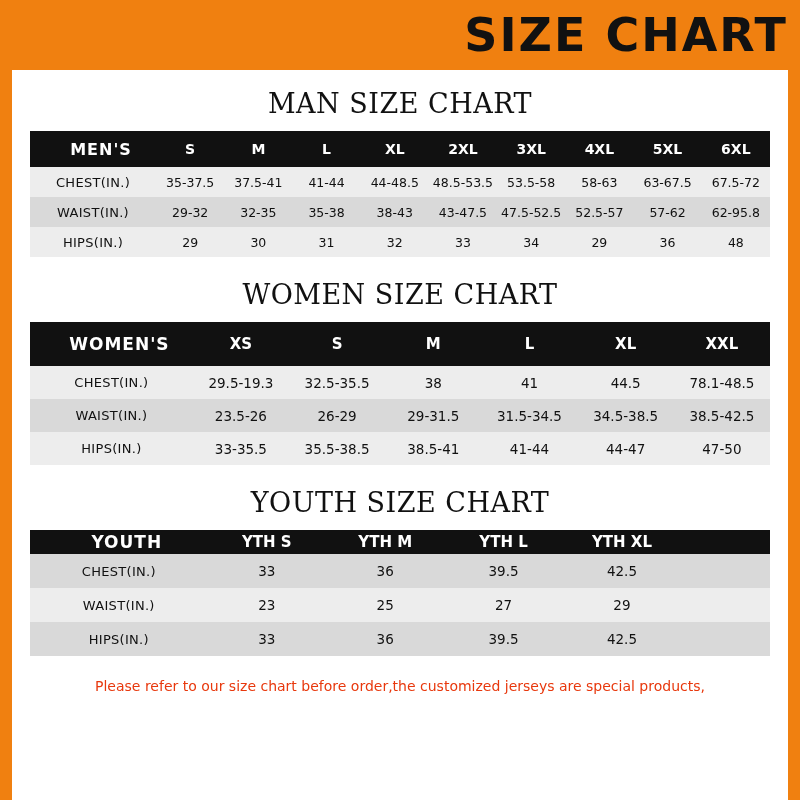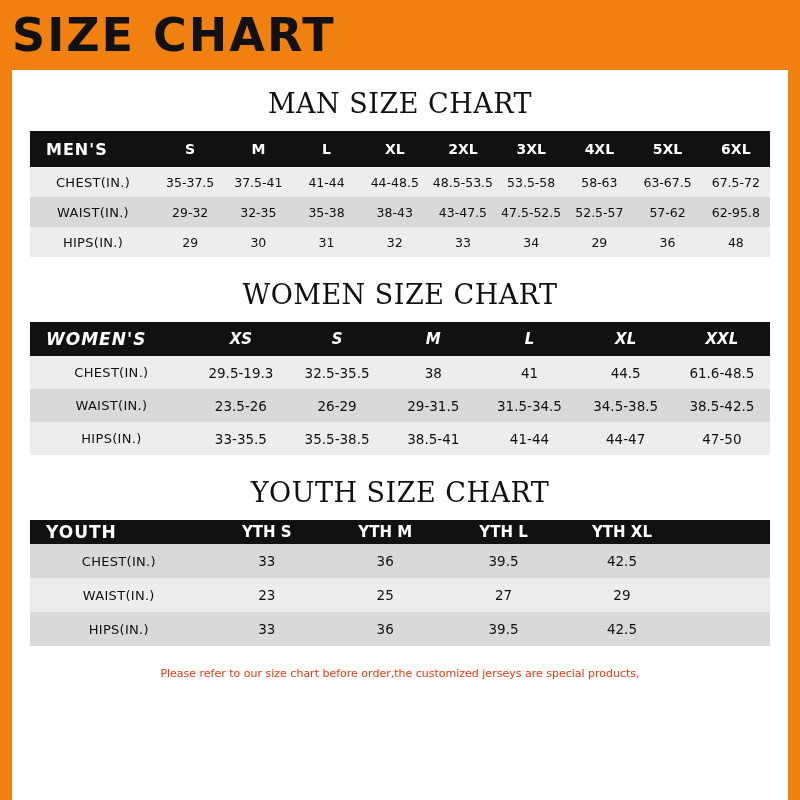--- a/index.html
+++ b/index.html
@@ -20,21 +20,21 @@
     box-sizing: border-box;
     border-left: 12px solid #f08010;
     border-right: 12px solid #f08010;
     background: #ffffff;
   }
   .header {
     height: 70px;
     background: #f08010;
     display: flex;
     align-items: center;
-    justify-content: flex-start;
+    justify-content: flex-end;
   }
   .header-title {
     font-family: "DejaVu Sans", sans-serif;
     font-weight: bold;
     font-size: 46px;
     letter-spacing: 2px;
     color: #111111;
     line-height: 1;
   }
   .content {
@@ -67,49 +67,49 @@
     vertical-align: middle;
   }
   table.size thead th {
     background: #111111;
     color: #ffffff;
     font-weight: bold;
     font-size: 14px;
     height: 36px;
   }
   table.size thead th.label {
-    text-align: left;
+    text-align: center;
     padding-left: 16px;
     font-size: 16px;
     letter-spacing: 1px;
     margin-left: 16px;
   }
   table.size tbody td.label {
     text-align: center;
     font-size: 13px;
     letter-spacing: 0.3px;
   }
   tr.row-light td { background: #ededed; }
   tr.row-dark td { background: #d9d9d9; }
 
   
   table.women th, table.women td { font-size: 13.5px; height: 33px; }
-  table.women thead th { font-size: 15px; height: 34px; font-style: italic; }
+  table.women thead th { font-size: 15px; height: 44px; }
   table.women thead th.label { font-size: 17px; }
 
   table.youth th, table.youth td { font-size: 13.5px; height: 34px; }
   table.youth thead th { font-size: 15px; height: 24px; }
   table.youth thead th.label { font-size: 17px; }
 
   .footer-note {
     margin-top: 20px;
     padding: 0 14px;
     text-align: center;
     color: #e8380d;
-    font-size: 11px;
+    font-size: 14px;
     line-height: 1.5;
     font-family: "DejaVu Sans", sans-serif;
   }
 </style>
 </head>
 <body>
 
 <div class="page">
 
   <div class="header">
@@ -196,21 +196,21 @@
         </tr>
       </thead>
       <tbody>
         <tr class="row-light">
           <td class="label">CHEST(IN.)</td>
           <td>29.5-19.3</td>
           <td>32.5-35.5</td>
           <td>38</td>
           <td>41</td>
           <td>44.5</td>
-          <td>61.6-48.5</td>
+          <td>78.1-48.5</td>
         </tr>
         <tr class="row-dark">
           <td class="label">WAIST(IN.)</td>
           <td>23.5-26</td>
           <td>26-29</td>
           <td>29-31.5</td>
           <td>31.5-34.5</td>
           <td>34.5-38.5</td>
           <td>38.5-42.5</td>
         </tr>

